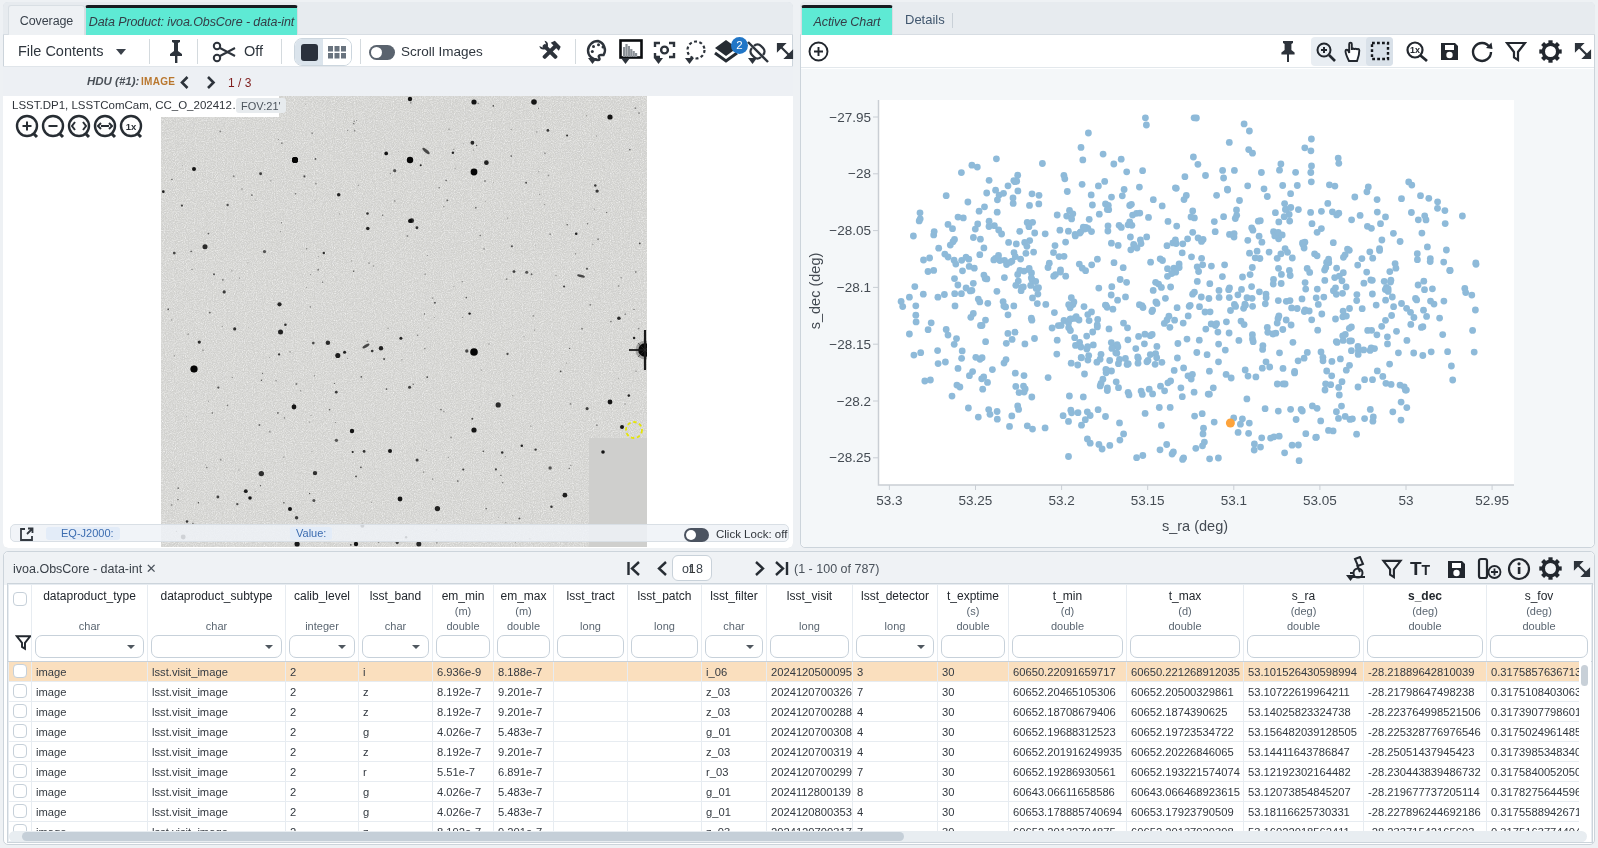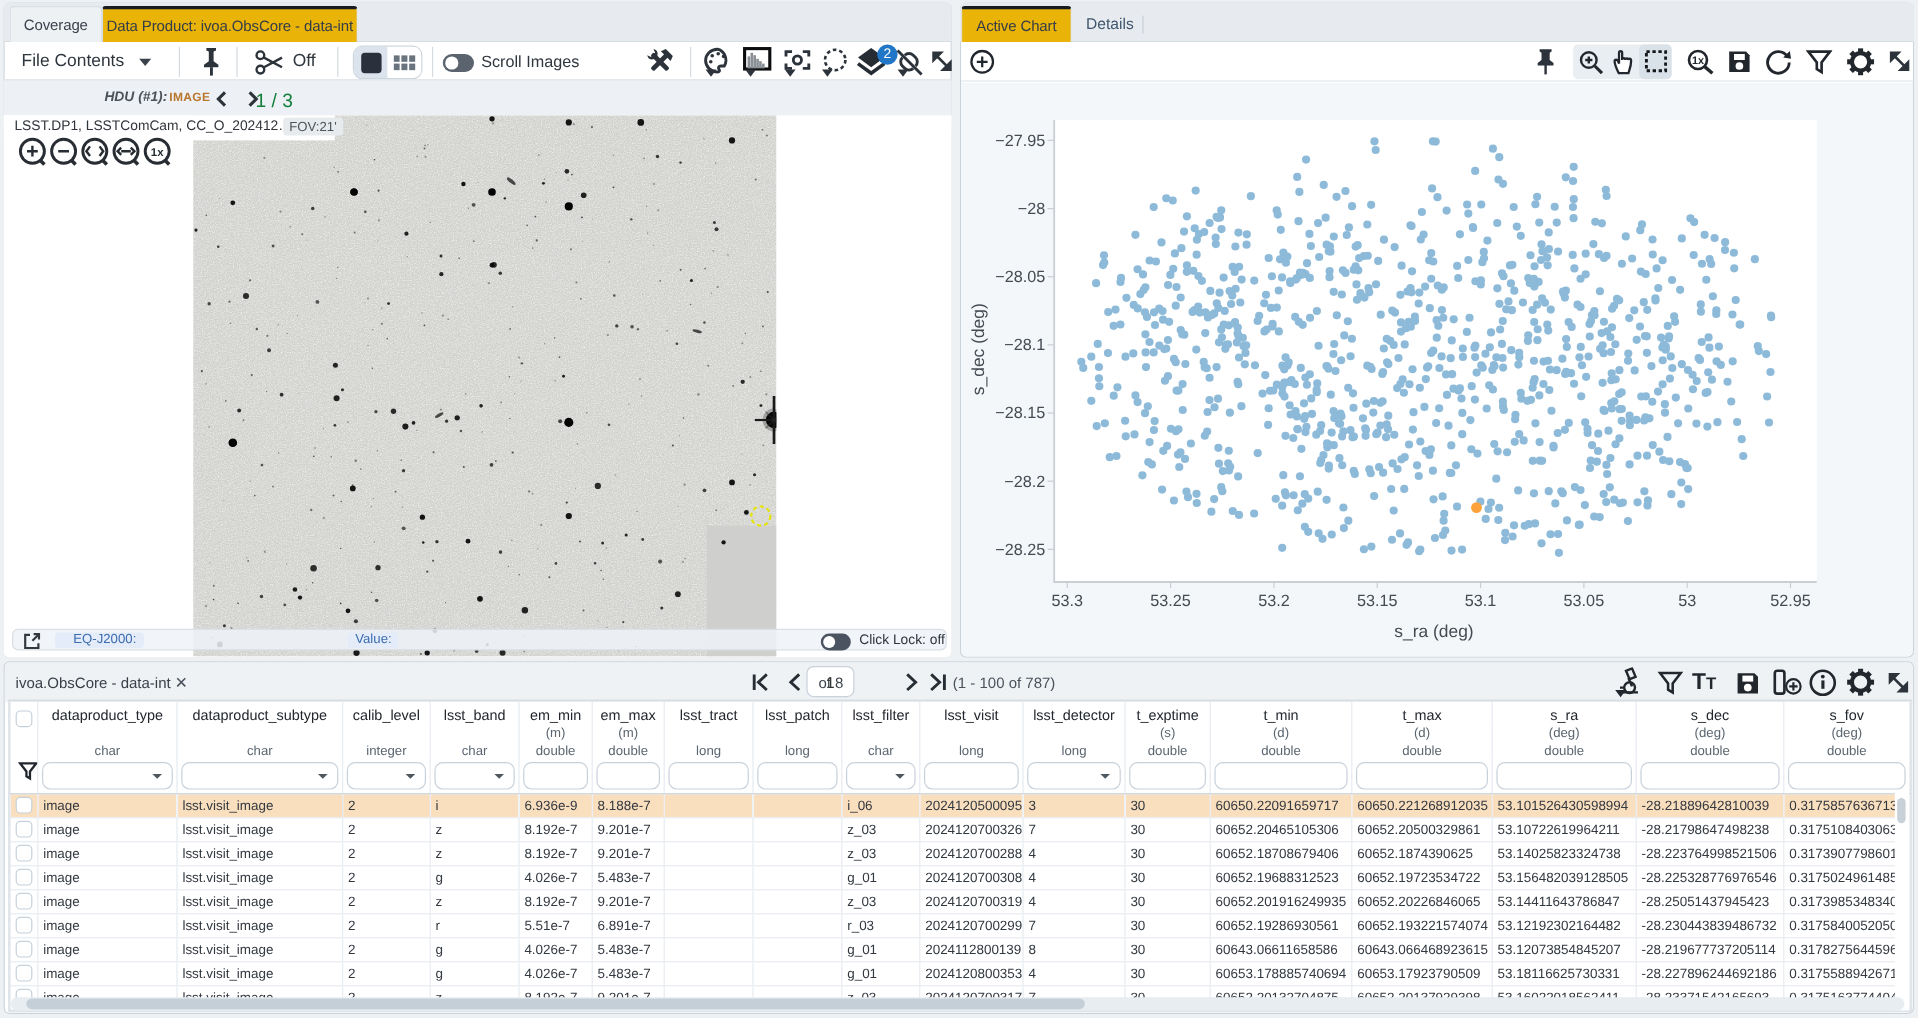--- a/index.html
+++ b/index.html
@@ -3,21 +3,21 @@
 <style>
 * { margin:0; padding:0; box-sizing:border-box; }
 html,body { width:1598px; height:848px; background:#eef1f4; font-family:"Liberation Sans", sans-serif; overflow:hidden; }
 .panel { position:absolute; background:#fff; border:1px solid #ccd4db; border-radius:5px; }
 #pL { left:3px; top:2px; width:790px; height:546px; }
 #pR { left:800px; top:2px; width:795px; height:546px; }
 #pB { left:3px; top:551px; width:1592px; height:294px; }
 
 .tstrip { position:absolute; left:-1px; top:-1px; right:-1px; height:33px; background:#e7ebef; border-bottom:1px solid #d7dde3; border-radius:5px 5px 0 0; }
 .tab { position:absolute; top:3px; height:31px; font-size:12.5px; letter-spacing:-0.1px; white-space:nowrap; overflow:hidden; color:#3a424c; display:flex; align-items:center; justify-content:center; }
-.tab.on { background:#eab308; border:1px solid #d7dde3; border-bottom:none; border-top:3px solid #181c21; border-radius:3px 3px 0 0; color:#353d47; }
+.tab.on { background:#5eead4; border:1px solid #d7dde3; border-bottom:none; border-top:3px solid #181c21; border-radius:3px 3px 0 0; color:#353d47;font-style:italic; }
 .tab.off { background:#eef1f4; border:1px solid #d9dfe4; border-bottom:none; border-radius:3px 3px 0 0; }
 .vsep { position:absolute; width:1px; background:#c9d0d7; }
 
 .tbar { position:absolute; left:0; right:0; top:32px; height:33px; background:#fff; }
 .ticn { position:absolute; top:0; }
 .tsep { position:absolute; top:4px; width:1px; height:25px; background:#d4dade; }
 .lbl { position:absolute; font-size:14px; color:#2f363e; white-space:nowrap; }
 
 #hdubar { position:absolute; left:-1px; right:-1px; top:63px; height:42px; background:#edf0f4; border-top:1px solid #e0e5ea; }
 #imgwrap { position:absolute; left:-1px; top:93px; right:-1px; bottom:-1px; background:#fff; overflow:hidden; border-radius:0 0 5px 5px; }
@@ -160,21 +160,21 @@
   </div>
   <div id="hdubar">
     <span style="position:absolute; left:84px; top:8px; font-size:11.5px; font-style:italic; font-weight:bold; color:#4b5158;">HDU (#1):</span>
     <span style="position:absolute; left:138px; top:9px; font-size:10px; font-weight:bold; letter-spacing:0.3px; color:#b9772e;">IMAGE</span>
     <svg style="position:absolute; left:175px; top:8px;" width="12" height="15">
         <path d="M9.5 2 L4 7.5 L9.5 13" stroke="#2d333b" stroke-width="2.6" fill="none"></path>
       </svg>
     <svg style="position:absolute; left:202px; top:8px;" width="12" height="15">
         <path d="M3 2 L8.5 7.5 L3 13" stroke="#2d333b" stroke-width="2.6" fill="none"></path>
       </svg>
-    <span style="position:absolute; left:210px; top:9px; font-size:16px; color:#15803d;">1 / 3</span>
+    <span style="position:absolute; left:225px; top:9px; font-size:12px; color:#7f1d1d;">1 / 3</span>
   </div>
   <div id="imgwrap">
     
     <svg style="position:absolute; left:158px; top:0;" width="486" height="451" viewBox="0 0 486 451">
       <defs>
         <filter id="gA" x="0" y="0" width="100%" height="100%">
           <feTurbulence type="fractalNoise" baseFrequency="0.9" numOctaves="2" seed="3" stitchTiles="stitch"></feTurbulence>
           <feColorMatrix type="matrix" values="0 0 0 0 0.58  0 0 0 0 0.58  0 0 0 0 0.57  0.8 0.8 0.8 0 -0.85"></feColorMatrix>
         </filter>
         <filter id="gB" x="0" y="0" width="100%" height="100%">
@@ -1809,21 +1809,21 @@
             </td>
             <td style="padding:0; border-bottom:none;">
               <div class="hname">t_min</div>
             </td>
             <td style="padding:0; border-bottom:none;">
               <div class="hname">t_max</div>
             </td>
             <td style="padding:0; border-bottom:none;">
               <div class="hname">s_ra</div>
             </td>
-            <td style="padding:0; border-bottom:none;">
+            <td style="padding:0; border-bottom:none;font-weight:bold;">
               <div class="hname">s_dec</div>
             </td>
             <td style="padding:0; border-bottom:none;">
               <div class="hname">s_fov</div>
             </td>
           </tr>
           <tr>
             <td style="padding:0; border-top:none; border-bottom:none;">
               <div class="hsub">
                 <span>char</span>

